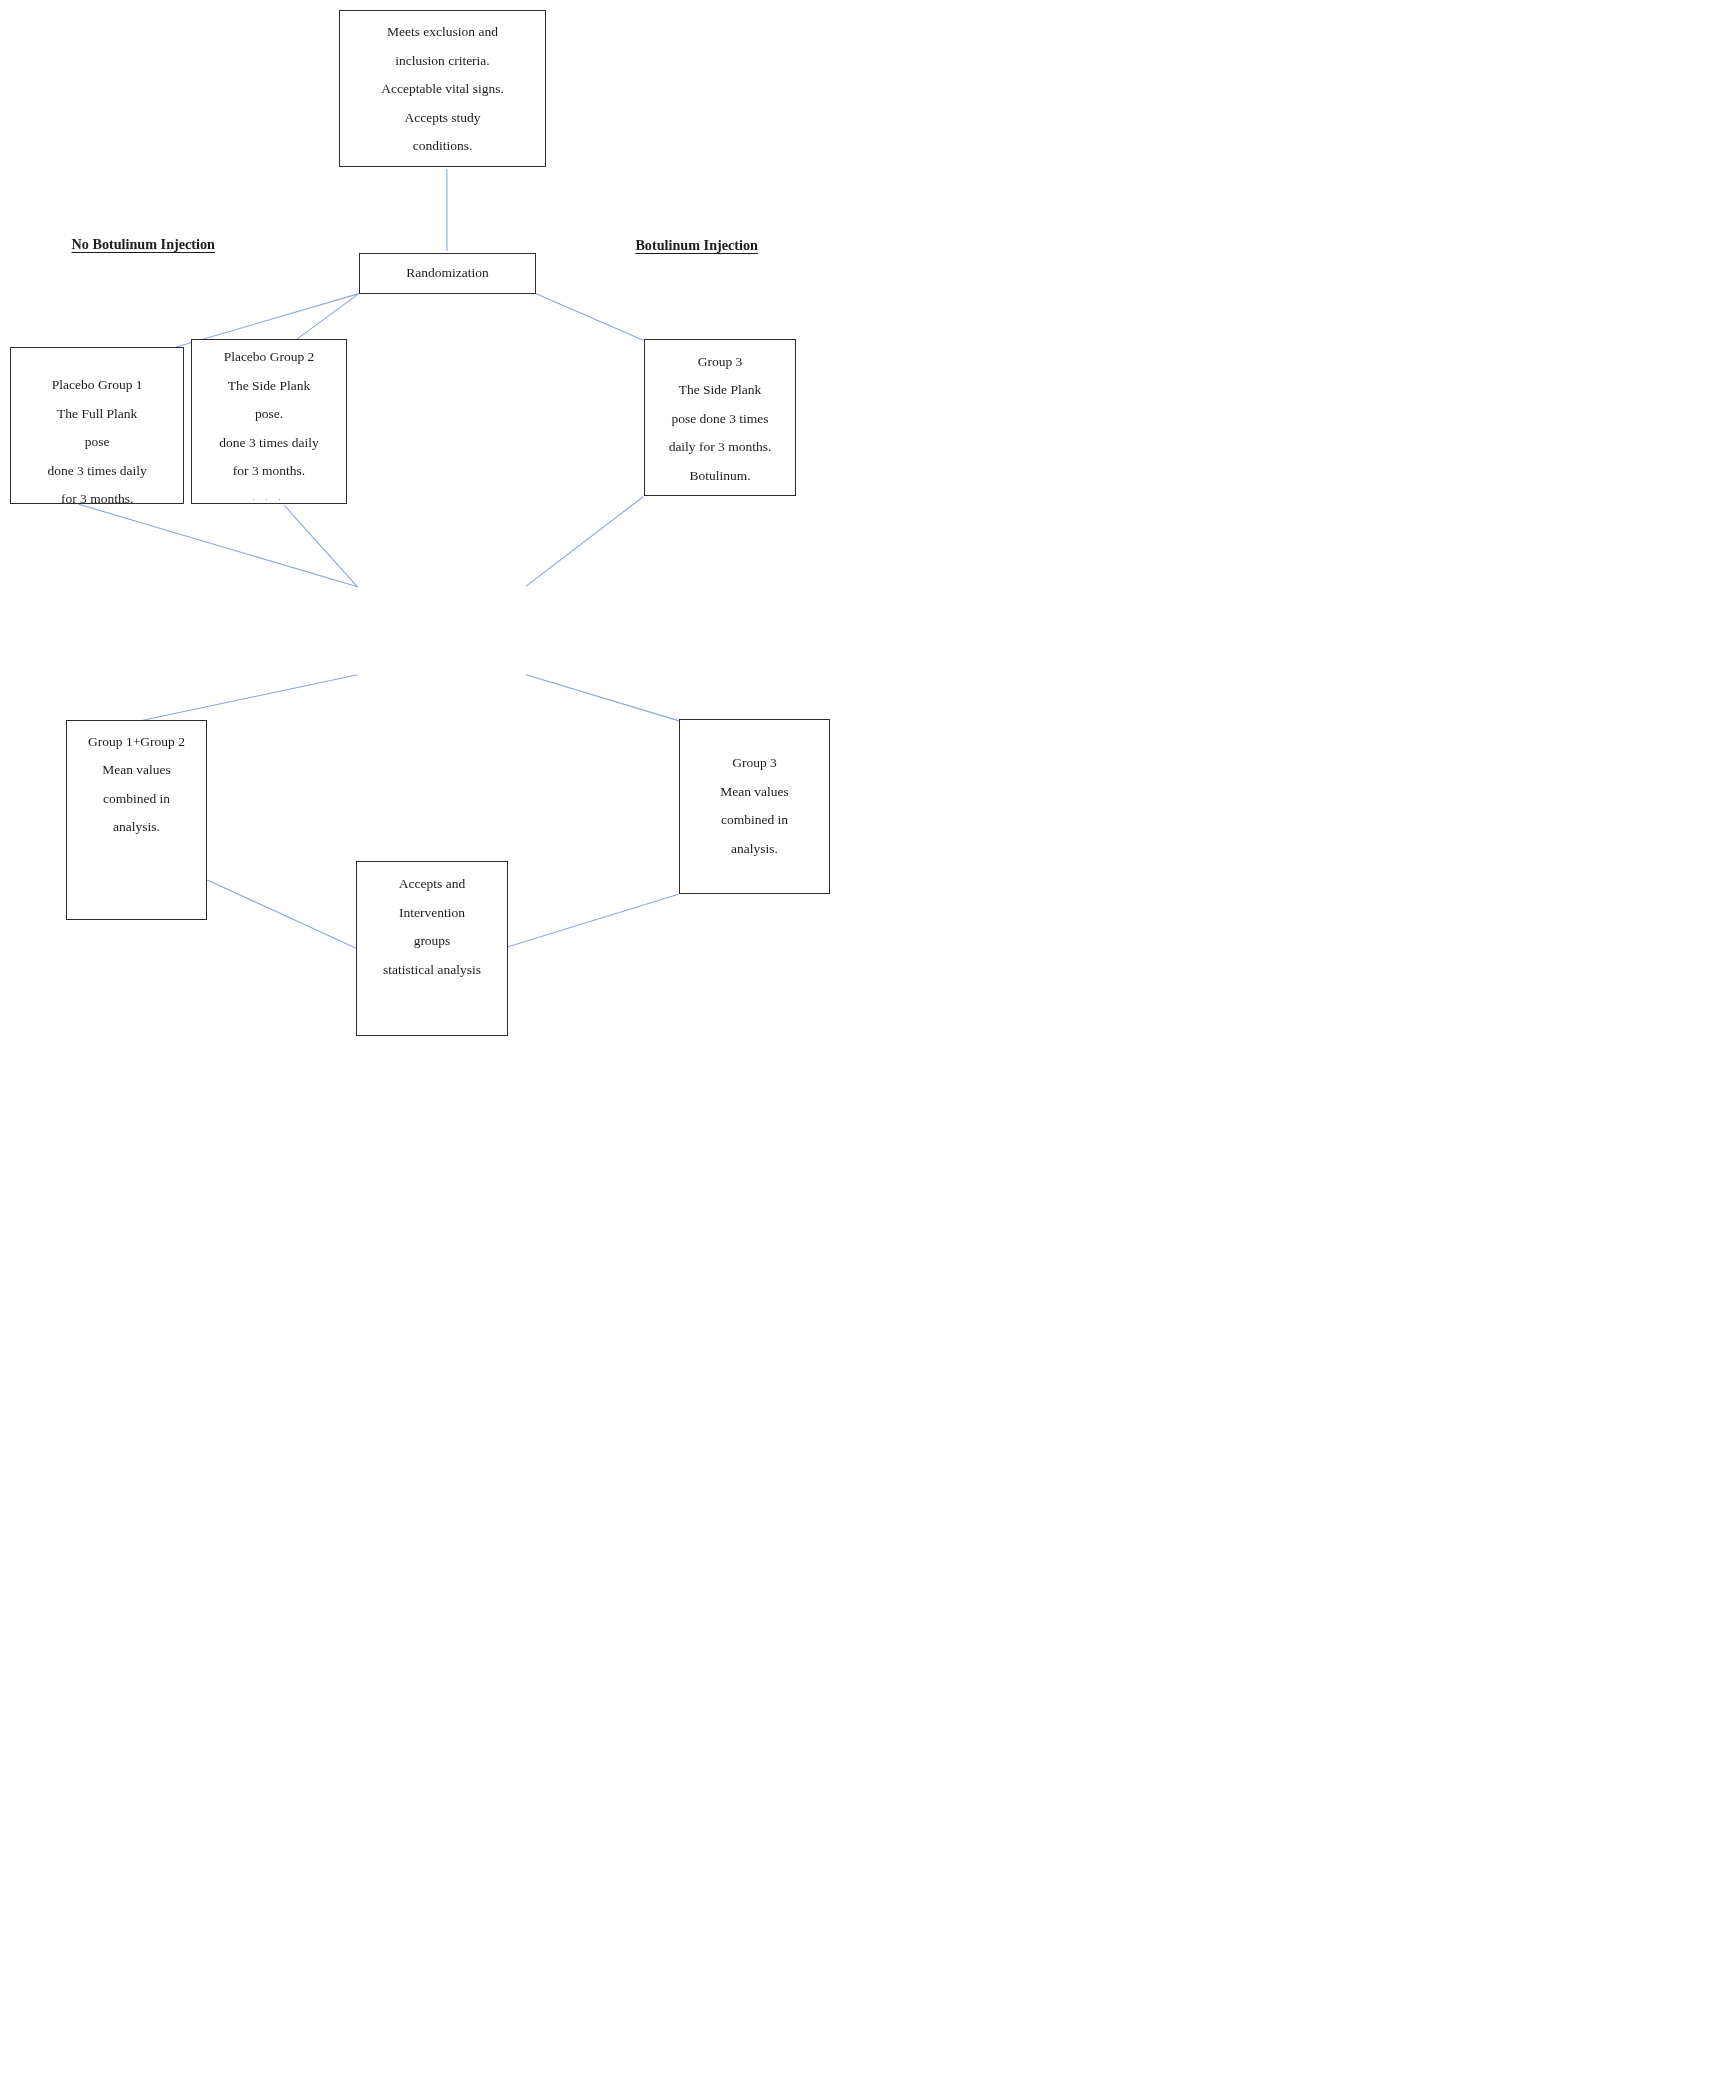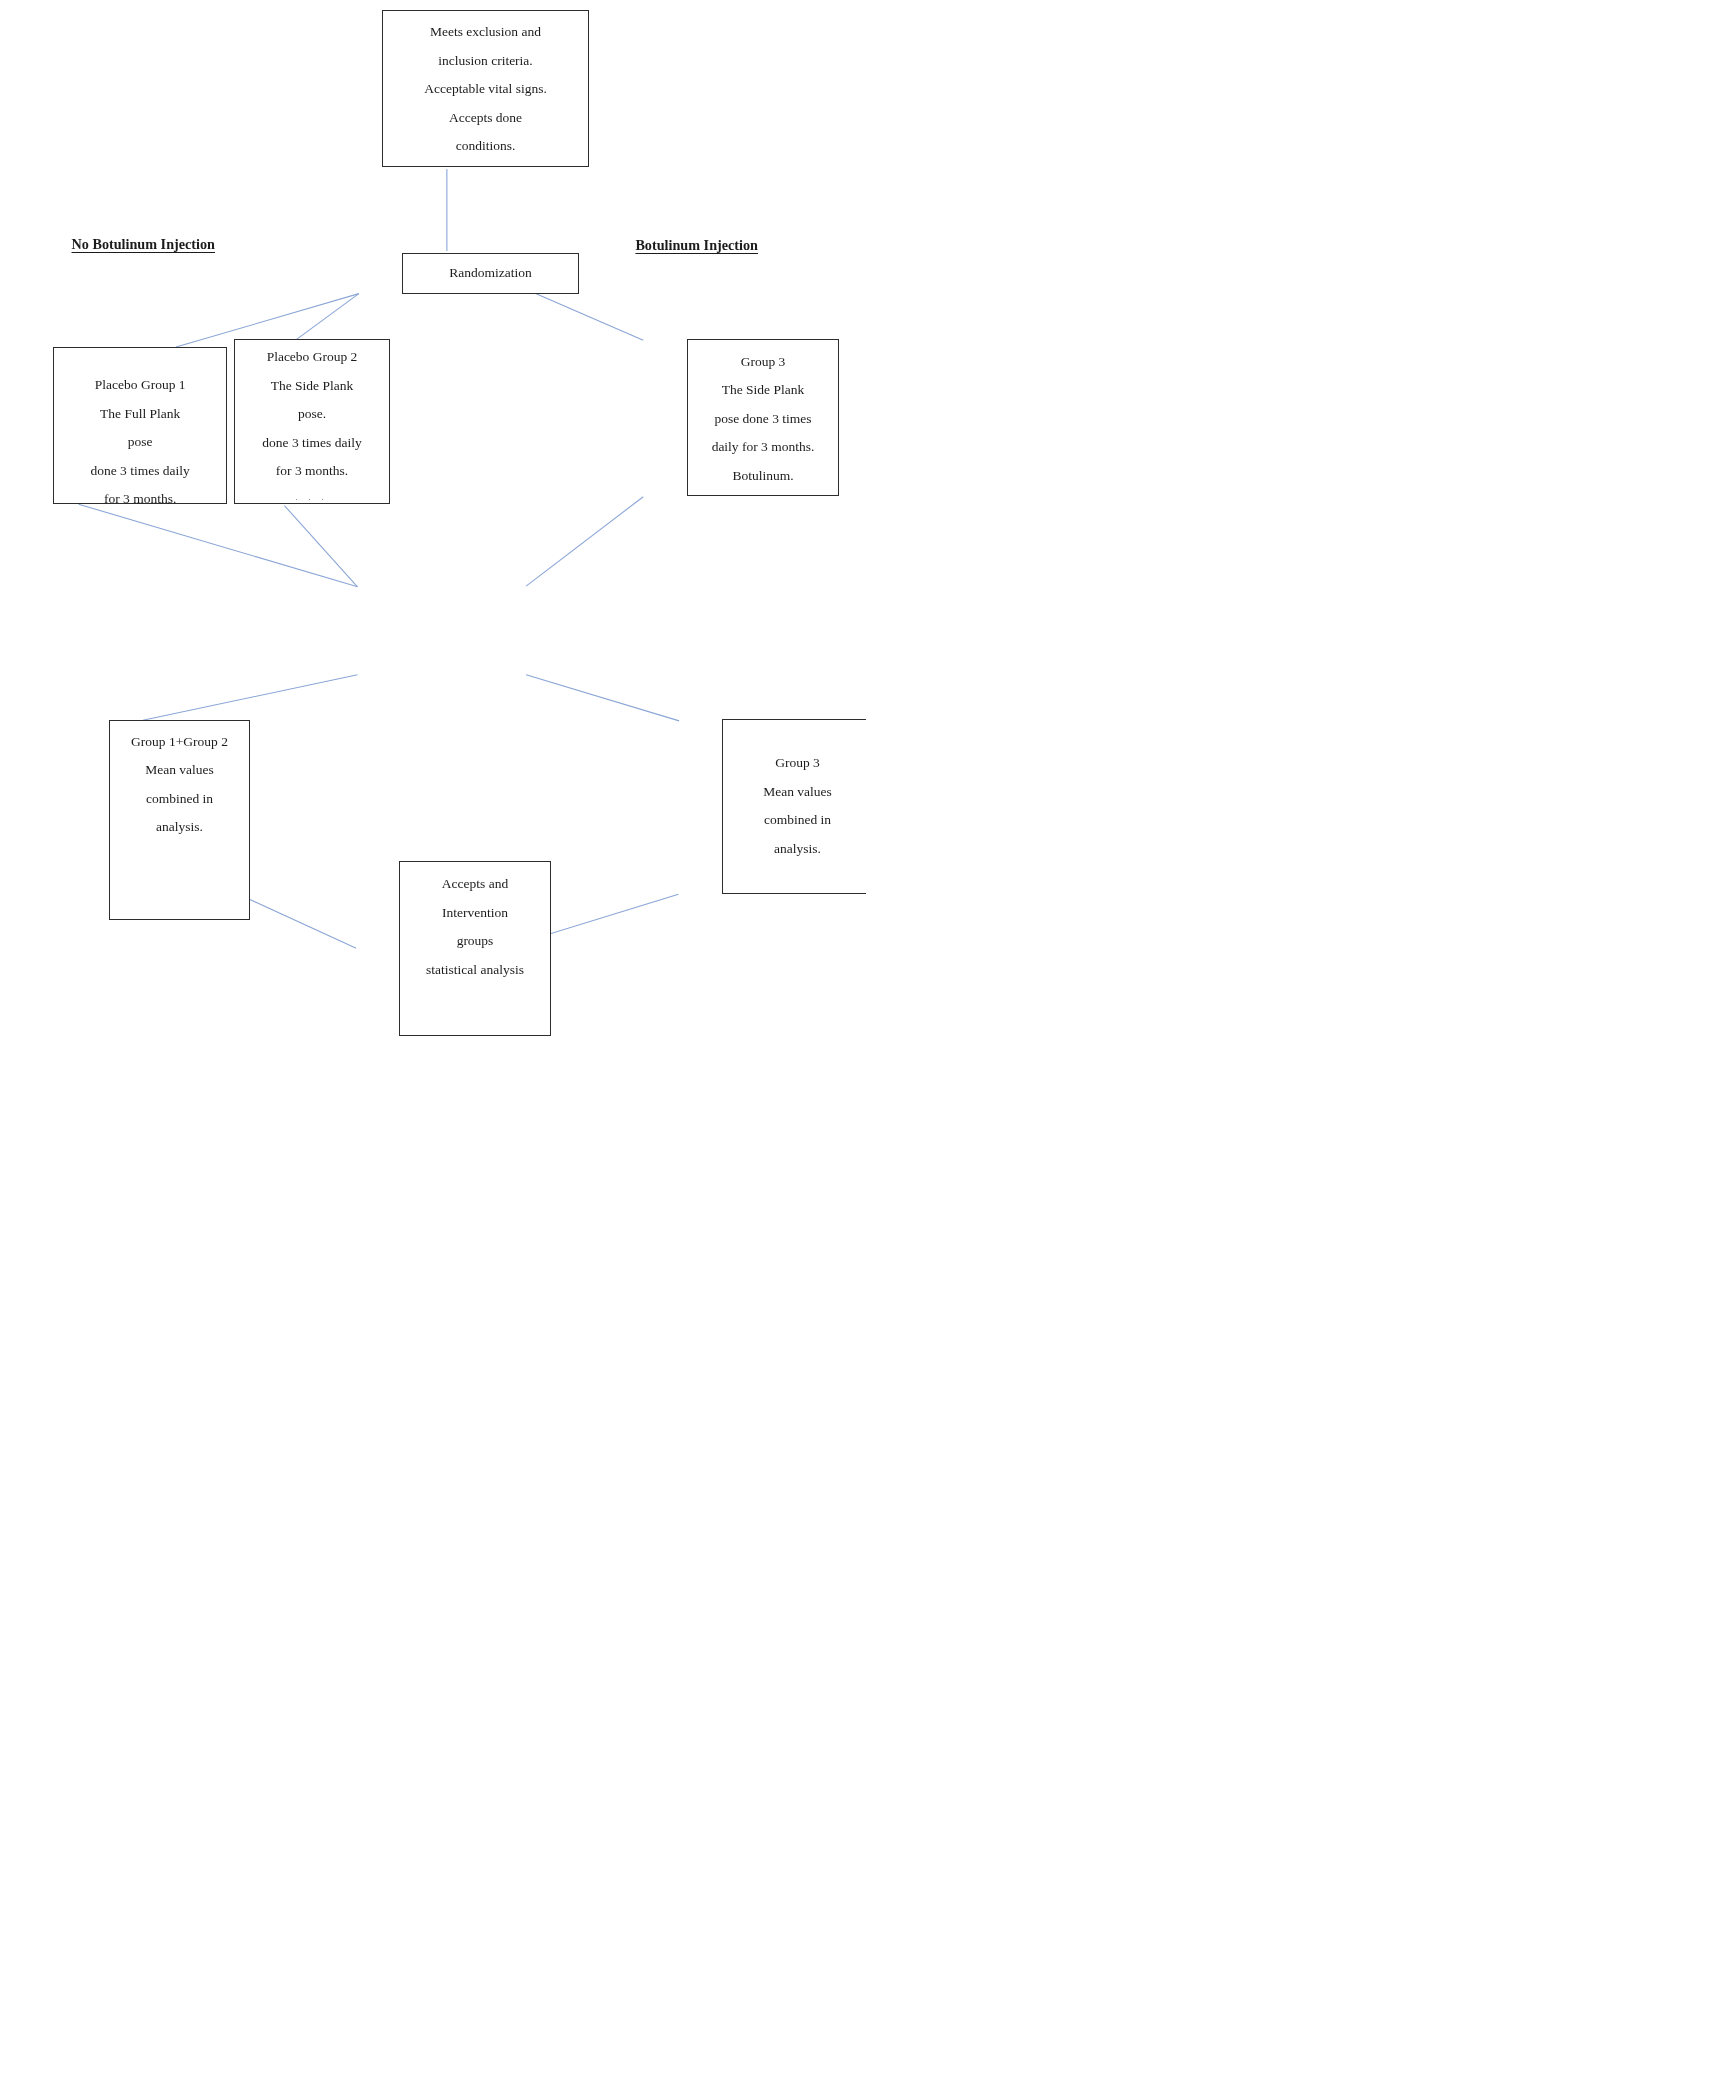--- a/index.html
+++ b/index.html
@@ -27,21 +27,20 @@
     stroke-width: 1.6;
   }
   .node {
     position: absolute;
     box-sizing: border-box;
     border: 1.4px solid var(--border-color, #2d2d2d);
     background: #ffffff;
     text-align: center;
     font-size: 13.5px;
     line-height: 28.5px;
-    margin-left: 43px;
   }
   .node .tline {
     white-space: nowrap;
   }
   .branch-label {
     position: absolute;
     text-align: right;
     font-size: 14.2px;
     font-weight: bold;
     text-decoration: underline;
@@ -81,21 +80,21 @@
   </svg>
 
   <div class="branch-label" style="left:66px; top:236px; width:149px;">No Botulinum Injection</div>
 
   <div class="branch-label" style="left:629px; top:237px; width:129px;">Botulinum Injection</div>
 
   <div class="node" style="left:339px; top:9.5px; width:207px; height:157px; padding-top:7.5px;">
     <div class="tline">Meets exclusion and</div>
     <div class="tline">inclusion criteria.</div>
     <div class="tline">Acceptable vital signs.</div>
-    <div class="tline">Accepts done</div>
+    <div class="tline">Accepts study</div>
     <div class="tline">conditions.</div>
   </div>
 
   <div class="node" style="left:359px; top:253px; width:177px; height:41px; padding-top:5.4px;">
     <div class="tline">Randomization</div>
   </div>
 
   <div class="node" style="left:10.2px; top:347px; width:174px; height:157px; padding-top:23px;">
     <div class="tline">Placebo Group 1</div>
     <div class="tline">The Full Plank</div>

